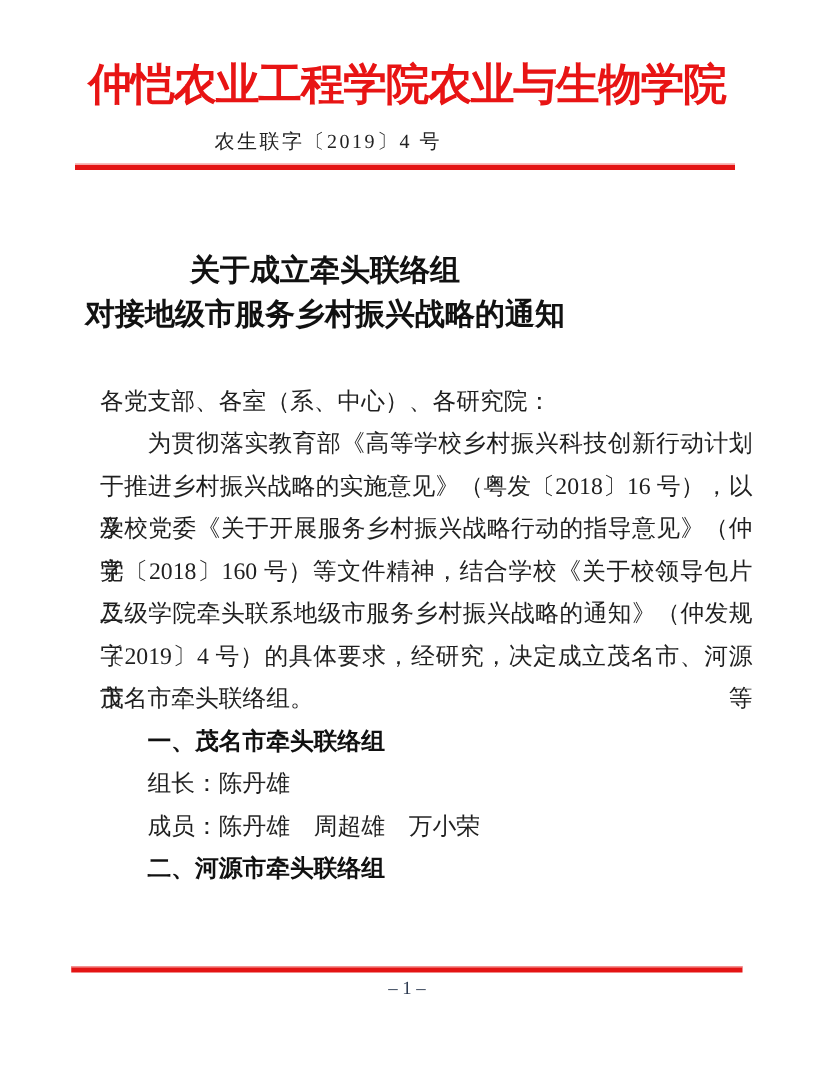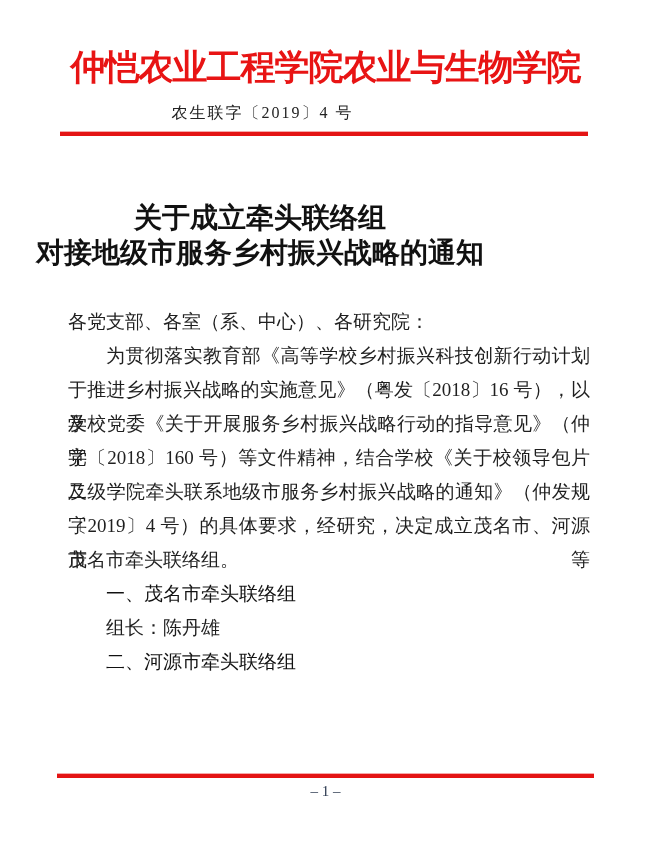--- a/index.html
+++ b/index.html
@@ -32,39 +32,39 @@
     position:absolute;height:4px;
     background:var(--line_red,#e41414);
     border-top:1px solid #f6a9a9;
   }
   .red-sep.top{top:131px;left:60px;width:528px;}
   .red-sep.bottom{top:773px;left:57px;width:537px;}
   
   .notice-title{
     position:absolute;top:200px;left:0;width:520px;
     text-align:center;
-    font-size:28px;font-weight:bold;line-height:35px;
+    font-size:24px;font-weight:bold;line-height:35px;
     color:#111;
     font-family:"Liberation Serif","DejaVu Serif",serif;
   }
   
   .body-block{
-    position:absolute;top:305px;left:68px;width:522px;
+    position:absolute;top:305px;left:80px;width:522px;
     font-size:19px;line-height:34px;
     color:#1f1f1f;
   }
   .bline{height:34px;white-space:nowrap;}
   .jline{
     white-space:normal;
     text-align:justify;
     text-align-last:justify;
   }
   .indent2{padding-left:38px;}
   .sec-heading{
-    font-weight:normal;color:#111;
+    font-weight:bold;color:#111;
     font-family:"Liberation Sans","DejaVu Sans",sans-serif;
     font-size:19px;
   }
   
   .page-number{
     position:absolute;top:783px;left:0;width:651px;
     text-align:center;
     font-size:15px;color:#2c3a50;
     font-family:"Liberation Serif","DejaVu Serif",serif;
   }
@@ -90,20 +90,21 @@
     <div class="bline jline indent2">为贯彻落实教育部《高等学校乡村振兴科技创新行动计划</div>
     <div class="bline jline">于推进乡村振兴战略的实施意见》（粤发〔2018〕16 号），以及</div>
     <div class="bline jline">学校党委《关于开展服务乡村振兴战略行动的指导意见》（仲党</div>
     <div class="bline jline">字〔2018〕160 号）等文件精神，结合学校《关于校领导包片及</div>
     <div class="bline jline">二级学院牵头联系地级市服务乡村振兴战略的通知》（仲发规字</div>
     <div class="bline jline">〔2019〕4 号）的具体要求，经研究，决定成立茂名市、河源市等</div>
     <div class="bline">茂名市牵头联络组。</div>
 
     <div class="bline sec-heading indent2">一、茂名市牵头联络组</div>
     <div class="bline indent2">组长：陈丹雄</div>
+    <div class="bline indent2">成员：陈丹雄　周超雄　万小荣</div>
     <div class="bline sec-heading indent2">二、河源市牵头联络组</div>
   </div>
 
   <div class="red-sep bottom"></div>
 
   <div class="page-number">– 1 –</div>
 
 </div>
 
 </body></html>

